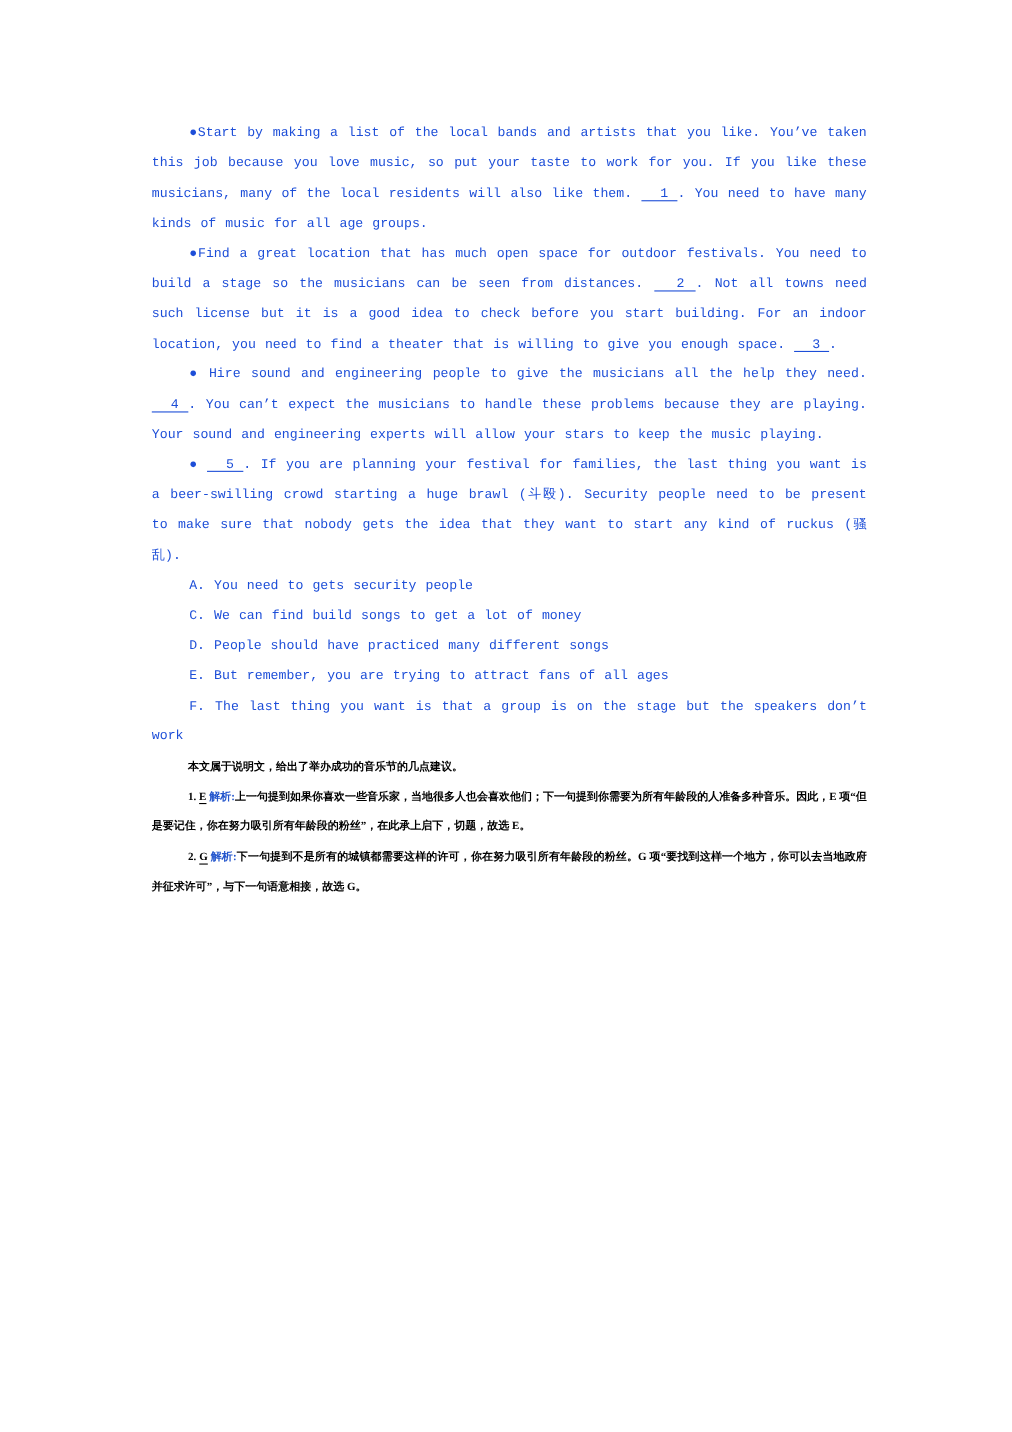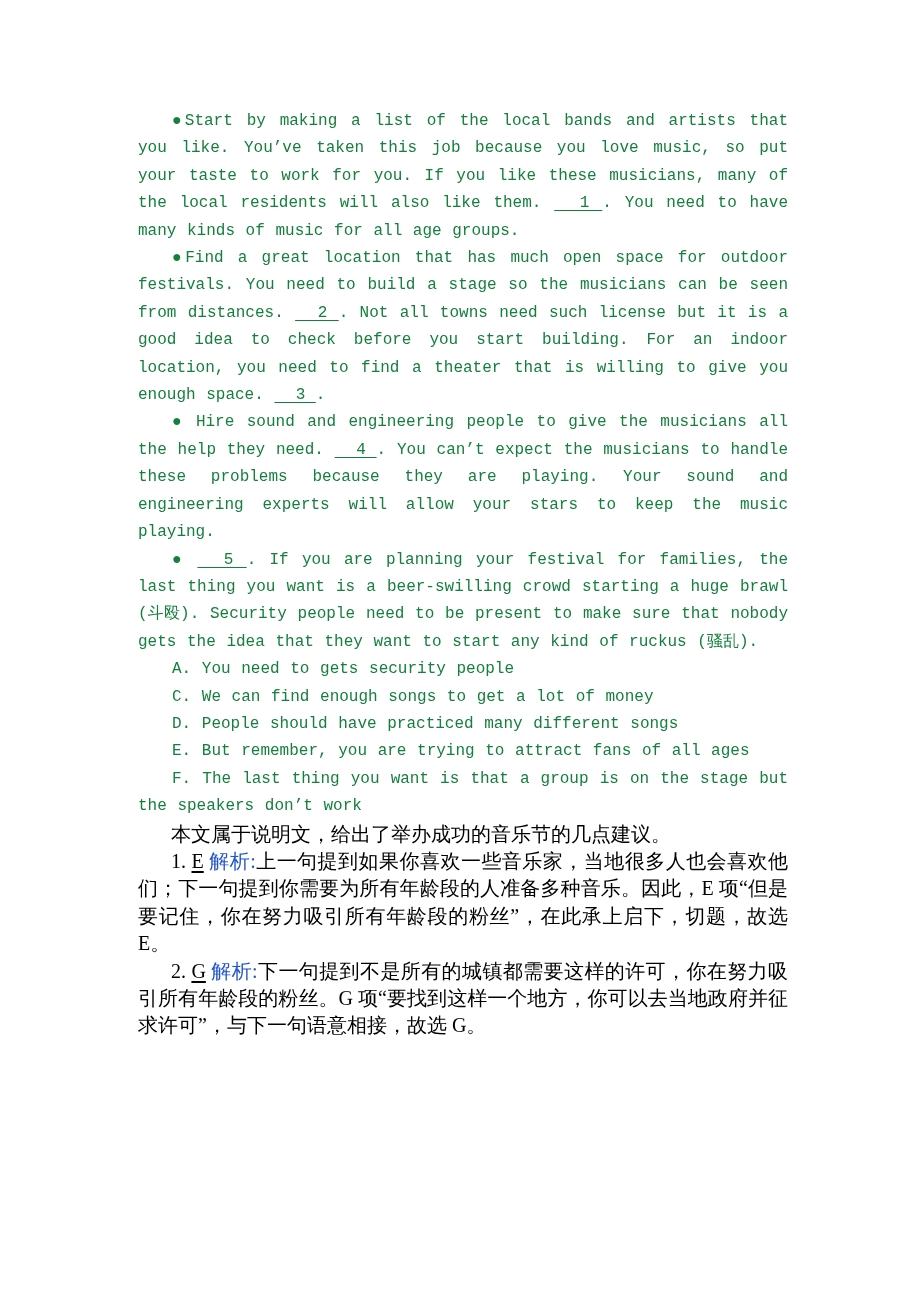--- a/index.html
+++ b/index.html
@@ -12,39 +12,40 @@
     width: 920px;
     height: 1302px;
     margin: 0 auto;
     background: #ffffff;
     box-sizing: border-box;
     padding: 108px 132px 0 138px;
     overflow: hidden;
   }
   .en {
     font-family: "Liberation Mono", "DejaVu Sans Mono", monospace;
-    font-size: 16px;
+    font-size: 12px;
     line-height: 27.4px;
-    color: #15803d;
+    color: #1d4ed8;
     text-align: justify;
     margin: 0;
     text-indent: 34px;
     word-spacing: 1px;
   }
   .option {
     text-align: justify;
   }
   .cn {
     font-family: "Liberation Serif", "DejaVu Serif", serif;
-    font-size: 20px;
+    font-size: 10px;
     line-height: 27.4px;
     color: #000000;
     text-align: justify;
     margin: 0;
     text-indent: 33px;
+    font-weight: bold;
   }
   .blank {
     text-decoration: underline;
     text-underline-offset: 3px;
   }
   .letter {
     text-decoration: underline;
     text-underline-offset: 3px;
   }
   .jiexi {
@@ -56,21 +57,21 @@
 
 <div class="page">
   <div>
       <p class="en"><span>●Start by making a list of the local bands and artists that you like. You’ve taken this job because you love music, so put your taste to work for you. If you like these musicians, many of the local residents will also like them. </span><span class="blank">&nbsp;&nbsp;1&nbsp;</span><span>. You need to have many kinds of music for all age groups.</span></p>
       <p class="en"><span>●Find a great location that has much open space for outdoor festivals. You need to build a stage so the musicians can be seen from distances. </span><span class="blank">&nbsp;&nbsp;2&nbsp;</span><span>. Not all towns need such license but it is a good idea to check before you start building. For an indoor location, you need to find a theater that is willing to give you enough space. </span><span class="blank">&nbsp;&nbsp;3&nbsp;</span><span>.</span></p>
       <p class="en"><span>● Hire sound and engineering people to give the musicians all the help they need. </span><span class="blank">&nbsp;&nbsp;4&nbsp;</span><span>. You can’t expect the musicians to handle these problems because they are playing. Your sound and engineering experts will allow your stars to keep the music playing.</span></p>
       <p class="en"><span>● </span><span class="blank">&nbsp;&nbsp;5&nbsp;</span><span>. If you are planning your festival for families, the last thing you want is a beer-swilling crowd starting a huge brawl (斗殴). Security people need to be present to make sure that nobody gets the idea that they want to start any kind of ruckus (骚乱).</span></p>
     </div>
   <div>
       <p class="en option">A. You need to gets security people</p>
-      <p class="en option">C. We can find enough songs to get a lot of money</p>
+      <p class="en option">C. We can find build songs to get a lot of money</p>
       <p class="en option">D. People should have practiced many different songs</p>
       <p class="en option">E. But remember, you are trying to attract fans of all ages</p>
       <p class="en option">F. The last thing you want is that a group is on the stage but the speakers don’t work</p>
     </div>
   <div>
     <p class="cn">本文属于说明文，给出了举办成功的音乐节的几点建议。</p>
     <div>
         <p class="cn"><span>1.</span>&nbsp;<span class="letter">E</span>&nbsp;<span class="jiexi" style="color: rgb(35, 85, 204);">解析:</span><span>上一句提到如果你喜欢一些音乐家，当地很多人也会喜欢他们；下一句提到你需要为所有年龄段的人准备多种音乐。因此，E 项“但是要记住，你在努力吸引所有年龄段的粉丝”，在此承上启下，切题，故选 E。</span></p>
         <p class="cn"><span>2.</span>&nbsp;<span class="letter">G</span>&nbsp;<span class="jiexi" style="color: rgb(35, 85, 204);">解析:</span><span>下一句提到不是所有的城镇都需要这样的许可，你在努力吸引所有年龄段的粉丝。G 项“要找到这样一个地方，你可以去当地政府并征求许可”，与下一句语意相接，故选 G。</span></p>
       </div>

